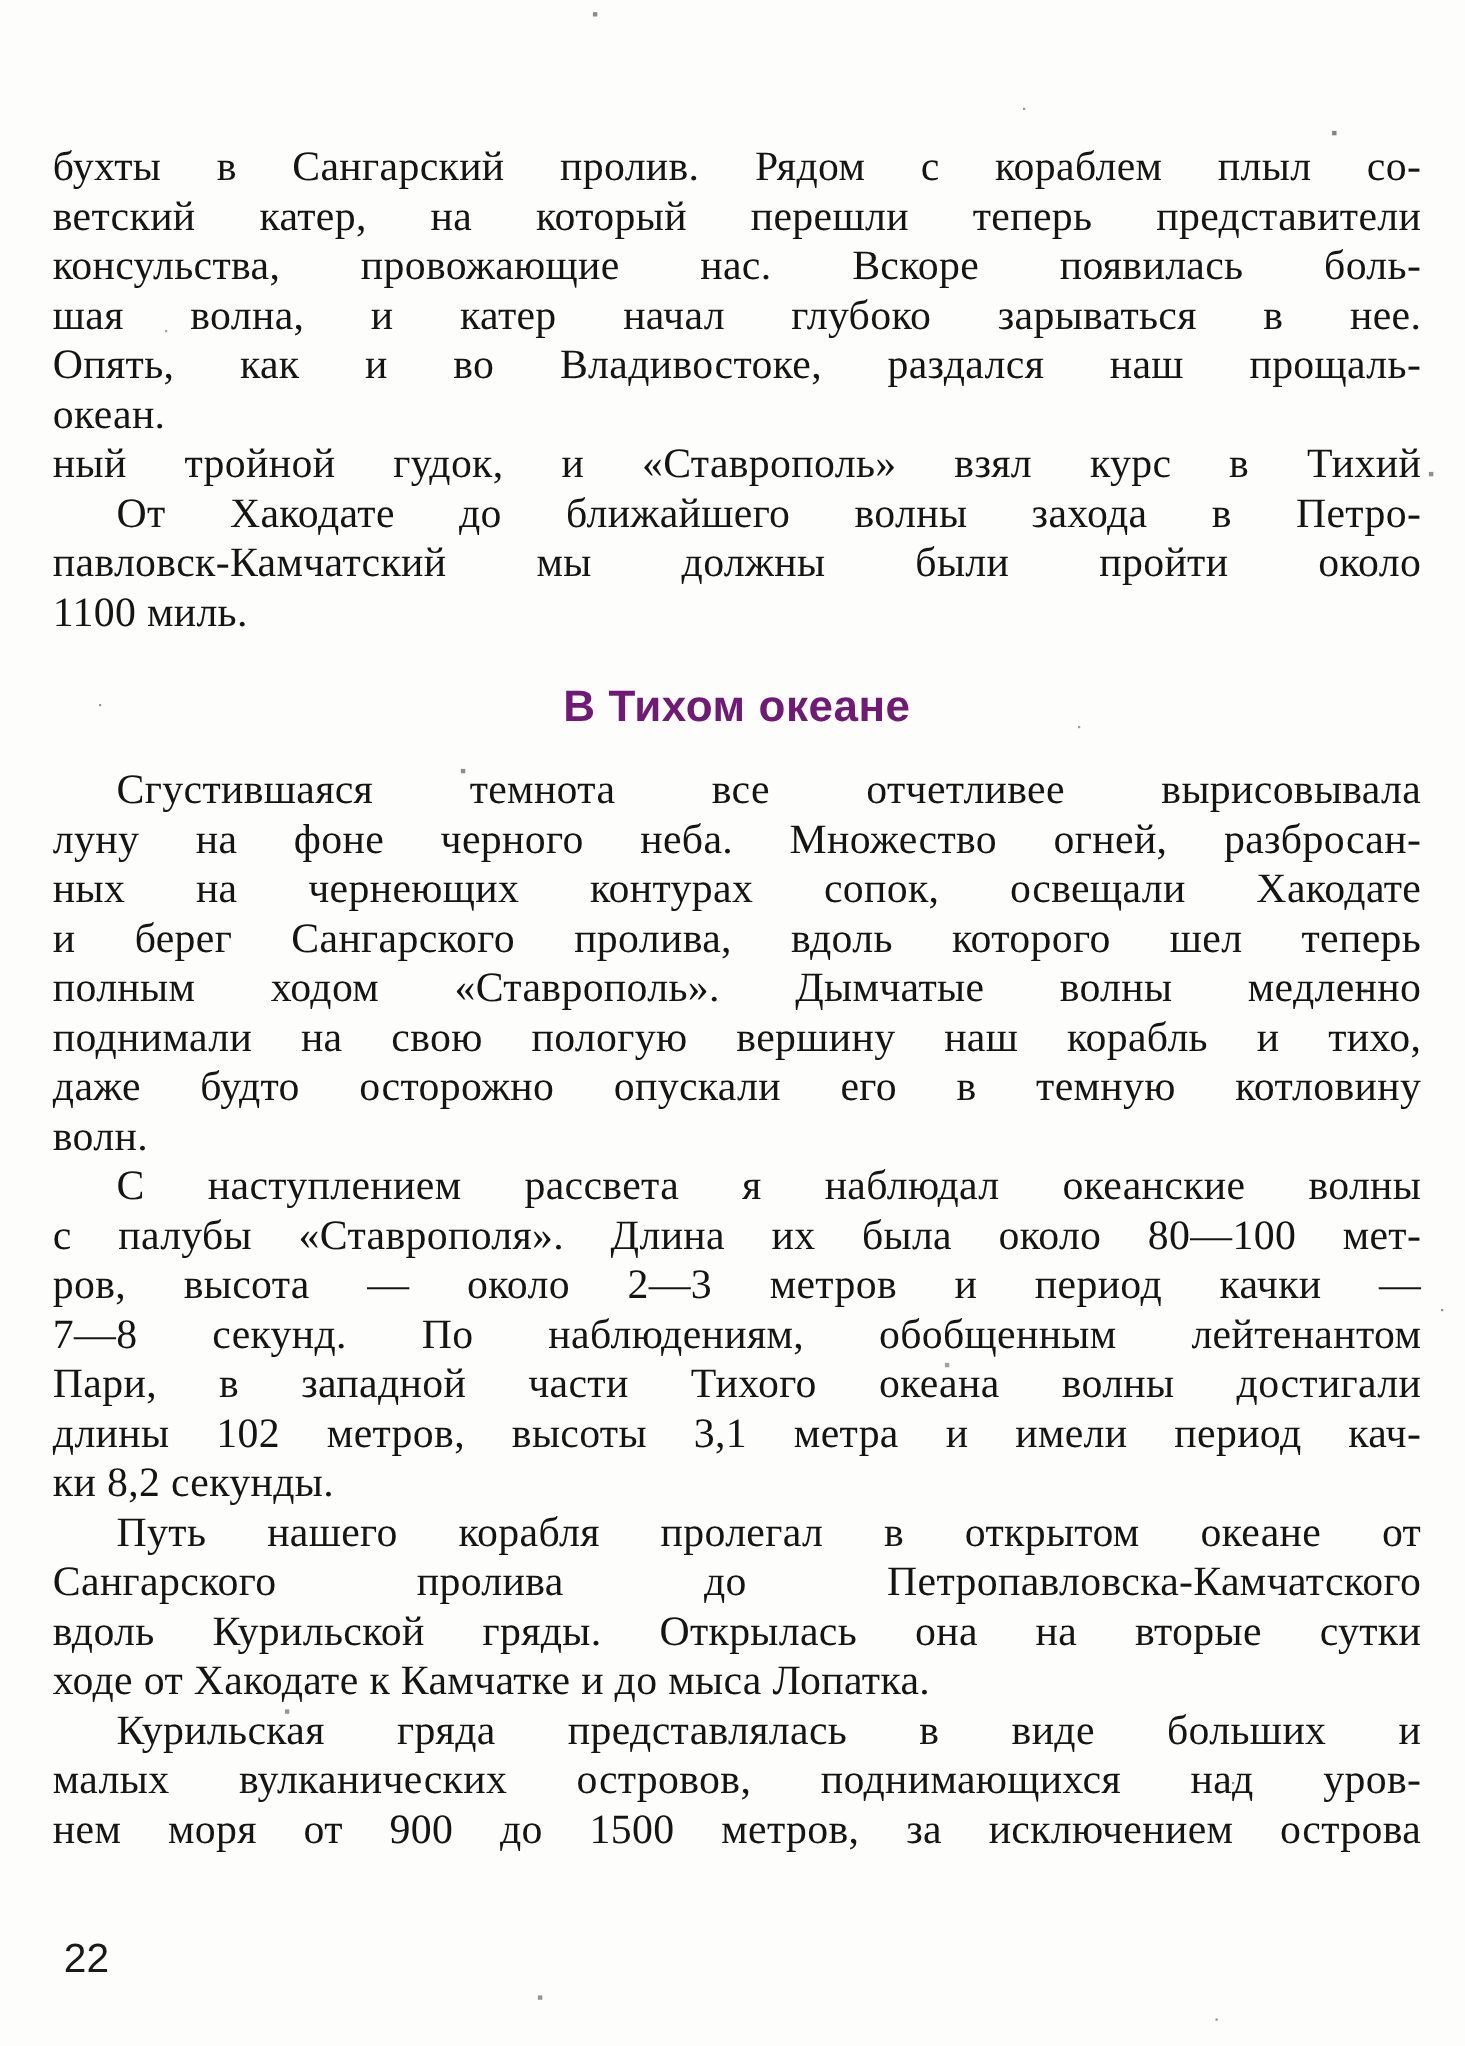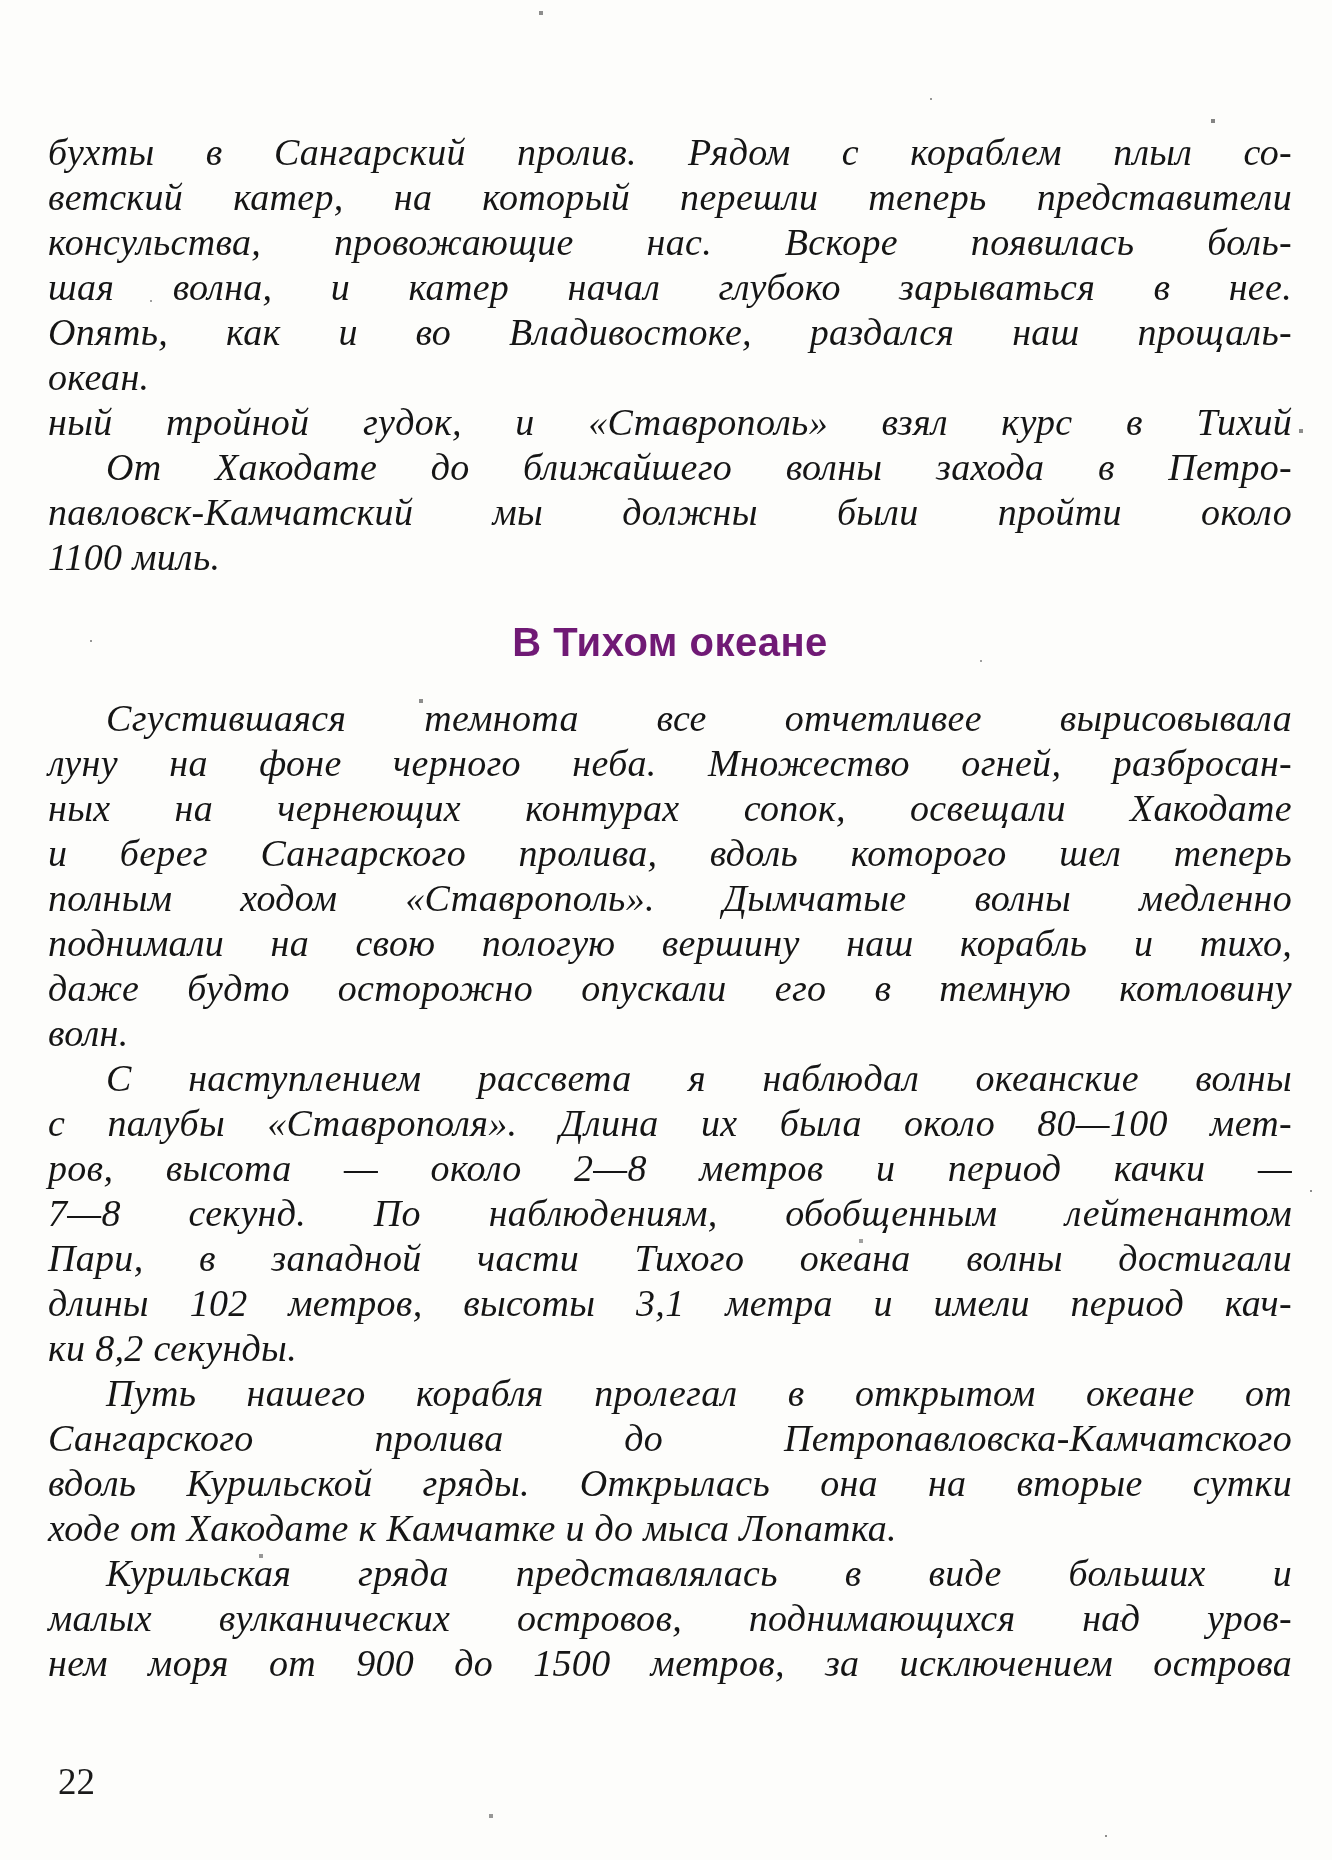--- a/index.html
+++ b/index.html
@@ -42,21 +42,21 @@
   }
   .text-block {
     position: absolute;
     left: 48px;
     top: 130px;
     width: 1244px;
     font-size: 38px;
     line-height: 45px;
     letter-spacing: 0.3px;
   }
-  .paragraph { margin: 0; font-style: italic; }
+  .paragraph { margin: 0; }
   .line {
     text-align: justify;
     text-align-last: justify;
     white-space: normal;
   }
   .line.last {
     text-align-last: left;
   }
   .line.indent {
     text-indent: 58px;
@@ -69,21 +69,21 @@
     text-align: center;
     margin: 38px 0 30px 0;
     letter-spacing: 0.5px;
     color: #701a75;
   }
   .page-footer {
     position: absolute;
     left: 58px;
     top: 1760px;
     font-size: 37px;
-    font-family: Liberation Serif, serif;
+    font-family: Liberation Sans, sans-serif;
     color: #1a1a1a;
   }
 </style>
 </head>
 <body>
 
 <div class="noise"></div>
 
 <main class="text-block">
 
@@ -112,21 +112,21 @@
     <div class="line">и берег Сангарского пролива, вдоль которого шел теперь</div>
     <div class="line">полным ходом «Ставрополь». Дымчатые волны медленно</div>
     <div class="line">поднимали на свою пологую вершину наш корабль и тихо,</div>
     <div class="line">даже будто осторожно опускали его в темную котловину</div>
     <div class="line last">волн.</div>
   </section>
 
   <section class="paragraph">
     <div class="line indent">С наступлением рассвета я наблюдал океанские волны</div>
     <div class="line">с палубы «Ставрополя». Длина их была около 80—100 мет-</div>
-    <div class="line">ров, высота — около 2—8 метров и период качки —</div>
+    <div class="line">ров, высота — около 2—3 метров и период качки —</div>
     <div class="line">7—8 секунд. По наблюдениям, обобщенным лейтенантом</div>
     <div class="line">Пари, в западной части Тихого океана волны достигали</div>
     <div class="line">длины 102 метров, высоты 3,1 метра и имели период кач-</div>
     <div class="line last">ки 8,2 секунды.</div>
   </section>
 
   <section class="paragraph">
     <div class="line indent">Путь нашего корабля пролегал в открытом океане от</div>
     <div class="line">Сангарского пролива до Петропавловска-Камчатского</div>
     <div class="line">вдоль Курильской гряды. Открылась она на вторые сутки</div>

